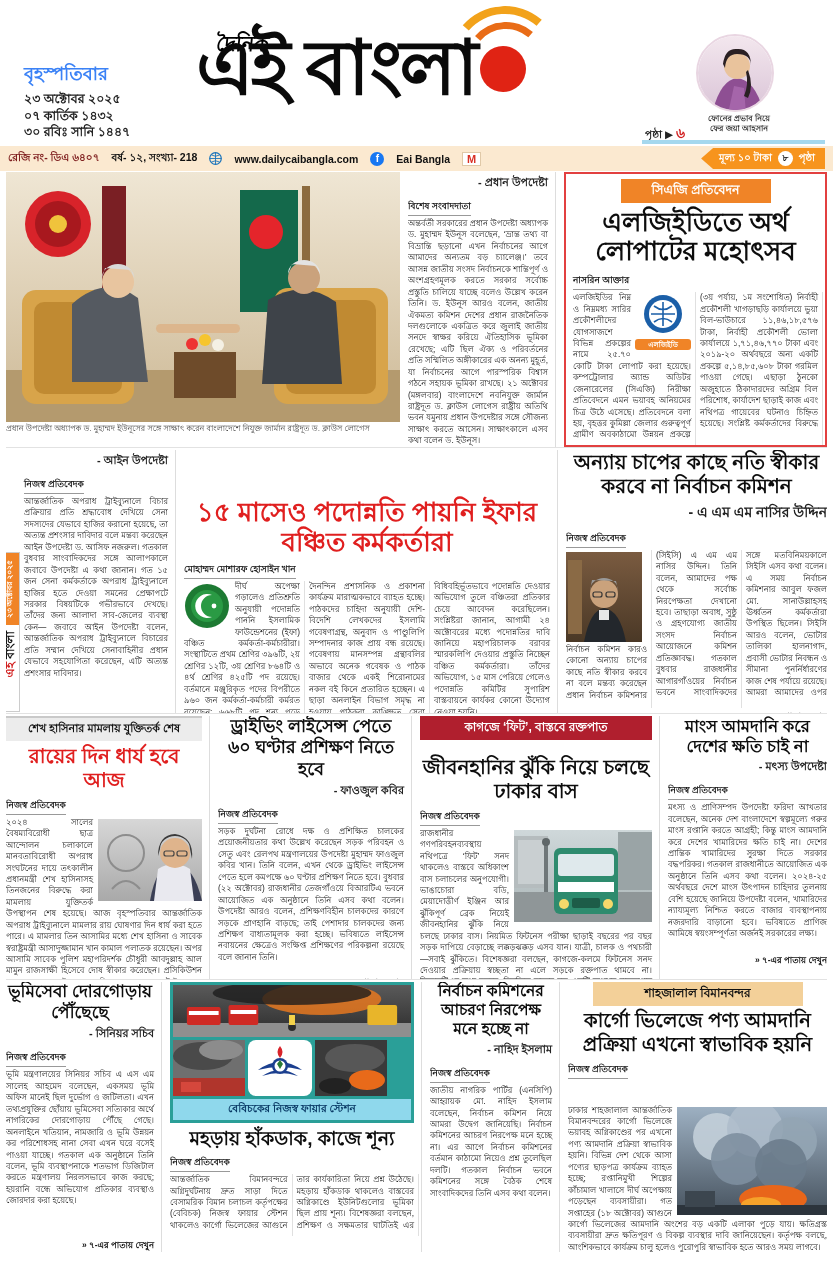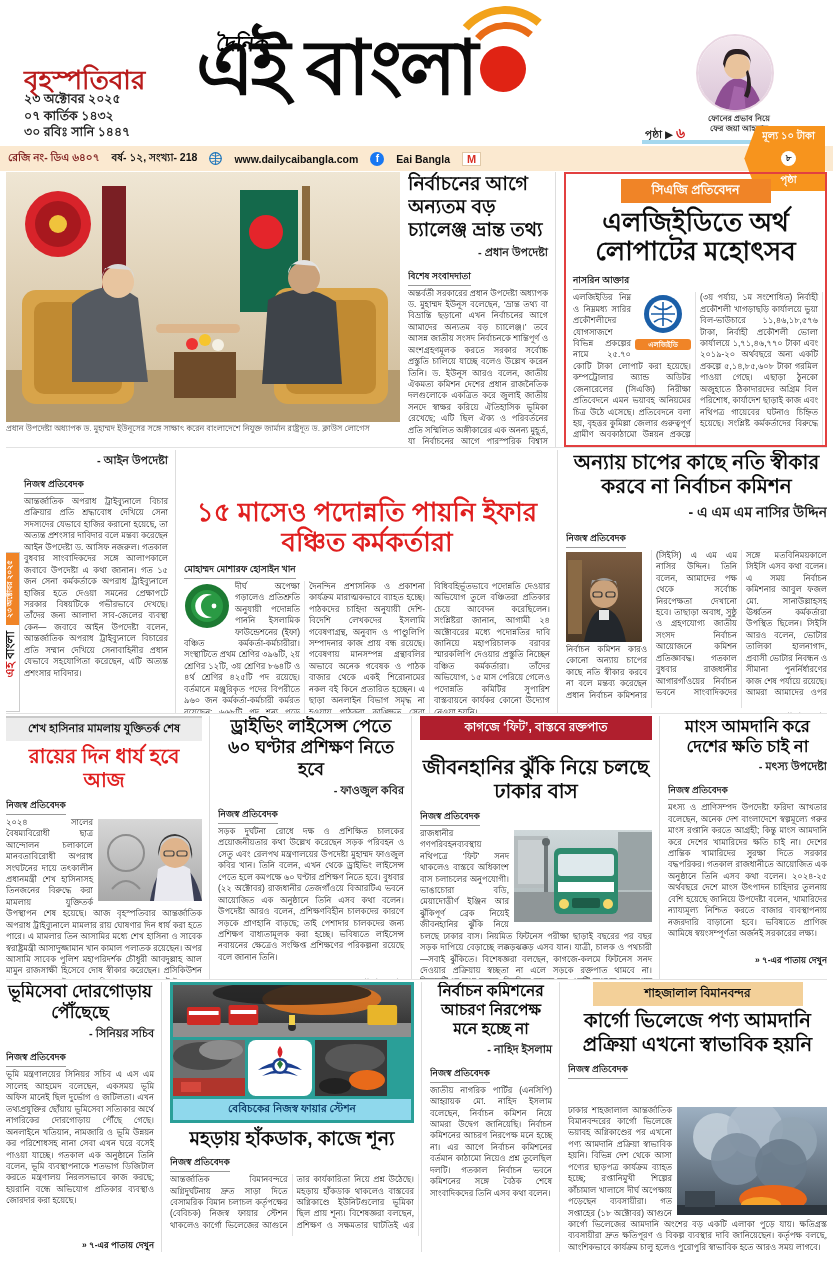--- a/index.html
+++ b/index.html
@@ -3,21 +3,21 @@
 <meta charset="utf-8">
 <style>
   * { margin:0; padding:0; box-sizing:border-box; }
   html,body { background:#fff; }
   body { width:833px; height:1280px; overflow:hidden;
          font-family:"Liberation Sans","DejaVu Sans",sans-serif; color:#111; }
   .page { position:relative; width:833px; height:1280px; background:#fff; overflow:hidden; }
 
   
   .masthead { position:absolute; top:0; left:0; width:833px; height:170px; }
-  .mh-day { position:absolute; left:24px; top:60px; font-size:26px; font-weight:800; color:#b91c1c; }
+  .mh-day { position:absolute; left:24px; top:60px; font-size:18px; font-weight:800; color:#3b82f6; }
   .mh-date { position:absolute; left:24px; font-size:12.5px; font-weight:700; color:#222; }
   .d1{ top:90px; } .d2{ top:107px; } .d3{ top:123px; }
   .mh-daily { position:absolute; left:216px; top:28px; font-size:21px; font-weight:800; color:#000; transform:skewX(-6deg); }
   .sun { position:absolute; left:447px; top:0; width:130px; height:110px; z-index:0; }
   .sun .arc { position:absolute; border-radius:50%; border-style:solid; border-color:transparent; }
   .sun .a1 { left:2px; top:6px; width:112px; height:112px; border-width:8px; border-top-color:#f2a21a; transform:rotate(-4deg);}
   .sun .a2 { left:18px; top:22px; width:82px; height:82px; border-width:7px; border-top-color:#e96c17; transform:rotate(-4deg);}
   .sun .dot { position:absolute; left:33px; top:46px; width:46px; height:46px; border-radius:50%; background:#e02314; }
   .mh-title { position:absolute; left:196px; top:30px; width:430px; z-index:1;
               font-size:76px; font-weight:900; letter-spacing:-3px; color:#0a0a0a; line-height:1; white-space:nowrap; }
@@ -30,21 +30,21 @@
   
   .infobar { position:absolute; top:146px; left:0; width:833px; height:25px; background:#fbe9d0;
              display:flex; align-items:center; gap:12px; padding:0 8px; font-size:10.5px; font-weight:700; }
   .reg { color:#7e1d1d; }
   .globe { width:13px; height:13px; display:inline-block; }
   .fb { width:14px; height:14px; border-radius:50%; background:#1877f2; color:#fff; font-size:10px; font-weight:800;
         display:inline-flex; align-items:center; justify-content:center; }
   .gmail { background:#fff; border:1px solid #e0c9a8; color:#d93025; font-weight:900; font-size:11px; padding:0 4px; }
   .price { margin-left:auto; display:flex; align-items:center; gap:6px; background:#f7941d; color:#fff;
            padding:2px 10px 2px 18px; font-size:10px; font-weight:800;
-           clip-path:polygon(0 50%, 12px 0, 100% 0, 100% 100%, 12px 100%);flex-direction:column; }
+           clip-path:polygon(0 50%, 12px 0, 100% 0, 100% 100%, 12px 100%); }
   .price .pc { width:15px; height:15px; border-radius:50%; background:#fff; color:#111;
                display:inline-flex; align-items:center; justify-content:center; font-size:9px; }
 
   
   .content { position:absolute; top:172px; left:6px; width:821px; }
   .row { display:flex; gap:8px; overflow:hidden; }
   .row1 { height:276px; border-bottom:1px solid #e2e2e2; }
   .row2 { height:264px; position:relative; margin-top:2px; border-bottom:1px solid #e2e2e2; }
   .row3 { height:264px; margin-top:2px; border-bottom:1px solid #e2e2e2; }
   .row4 { height:270px; margin-top:2px; }
@@ -225,21 +225,20 @@
           <rect x="168" y="180" width="62" height="46" fill="#6e4b2a"></rect>
           <circle cx="186" cy="172" r="6" fill="#e33"></circle>
             <circle cx="200" cy="168" r="6" fill="#f6c retrieve" fill-opacity="0"></circle>
             <circle cx="199" cy="168" r="6" fill="#f6c52e"></circle>
             <circle cx="212" cy="173" r="6" fill="#f4f0e4"></circle>
         </svg>
         <div class="lead-cap">প্রধান উপদেষ্টা অধ্যাপক ড. মুহাম্মদ ইউনূসের সঙ্গে সাক্ষাৎ করেন বাংলাদেশে নিযুক্ত জার্মান রাষ্ট্রদূত ড. ক্লাউস লোগেস</div>
       </div>
 
       <article class="col misinfo vr">
-        <h2 class="hl">নির্বাচনের আগে অন্যতম বড় চ্যালেঞ্জ ভ্রান্ত তথ্য</h2>
         <div class="attr">- প্রধান উপদেষ্টা</div>
         <span class="byline">বিশেষ সংবাদদাতা</span>
         <p class="body" style="height:158px;">অন্তর্বর্তী সরকারের প্রধান উপদেষ্টা অধ্যাপক ড. মুহাম্মদ ইউনূস বলেছেন, ‘ভ্রান্ত তথ্য বা বিভ্রান্তি ছড়ানো এখন নির্বাচনের আগে আমাদের অন্যতম বড় চ্যালেঞ্জ।’ তবে আসন্ন জাতীয় সংসদ নির্বাচনকে শান্তিপূর্ণ ও অংশগ্রহণমূলক করতে সরকার সর্বোচ্চ প্রস্তুতি চালিয়ে যাচ্ছে বলেও উল্লেখ করেন তিনি। ড. ইউনূস আরও বলেন, জাতীয় ঐকমত্য কমিশন দেশের প্রধান রাজনৈতিক দলগুলোকে একত্রিত করে জুলাই জাতীয় সনদে স্বাক্ষর করিয়ে ঐতিহাসিক ভূমিকা রেখেছে; এটি ছিল ঐক্য ও পরিবর্তনের প্রতি সম্মিলিত অঙ্গীকারের এক অনন্য মুহূর্ত, যা নির্বাচনের আগে পারস্পরিক বিশ্বাস গঠনে সহায়ক ভূমিকা রাখছে। ২১ অক্টোবর (মঙ্গলবার) বাংলাদেশে নবনিযুক্ত জার্মান রাষ্ট্রদূত ড. ক্লাউস লোগেস রাষ্ট্রীয় অতিথি ভবন যমুনায় প্রধান উপদেষ্টার সঙ্গে সৌজন্য সাক্ষাৎ করতে আসেন। সাক্ষাৎকালে এসব কথা বলেন ড. ইউনূস।</p>
         
       </article>
 
       <article class="col redbox">
         <div class="kicker k-cag">সিএজি প্রতিবেদন</div>
         <h2 class="hl ctr lged-hl">এলজিইডিতে অর্থ লোপাটের মহোৎসব</h2>
         <span class="byline">নাসরিন আক্তার</span>

